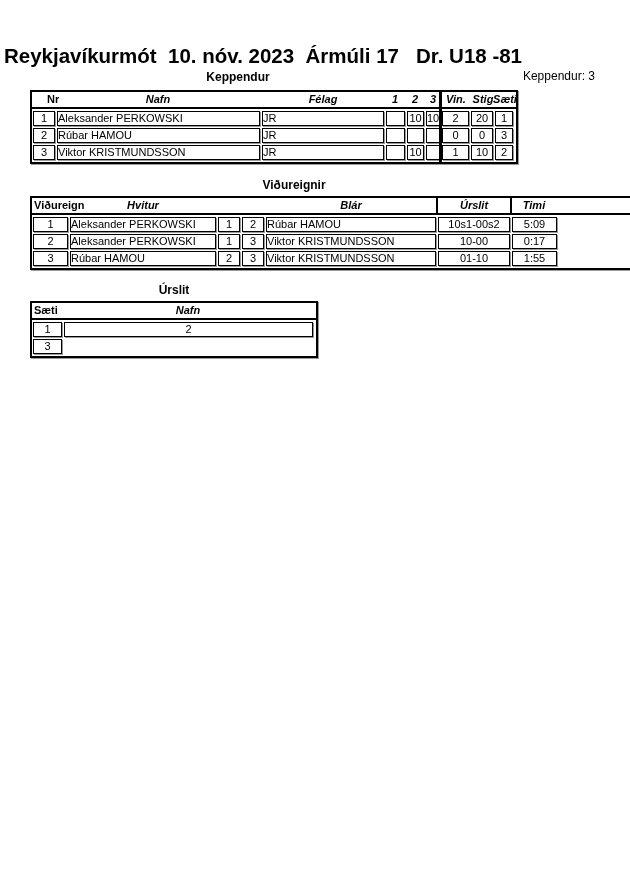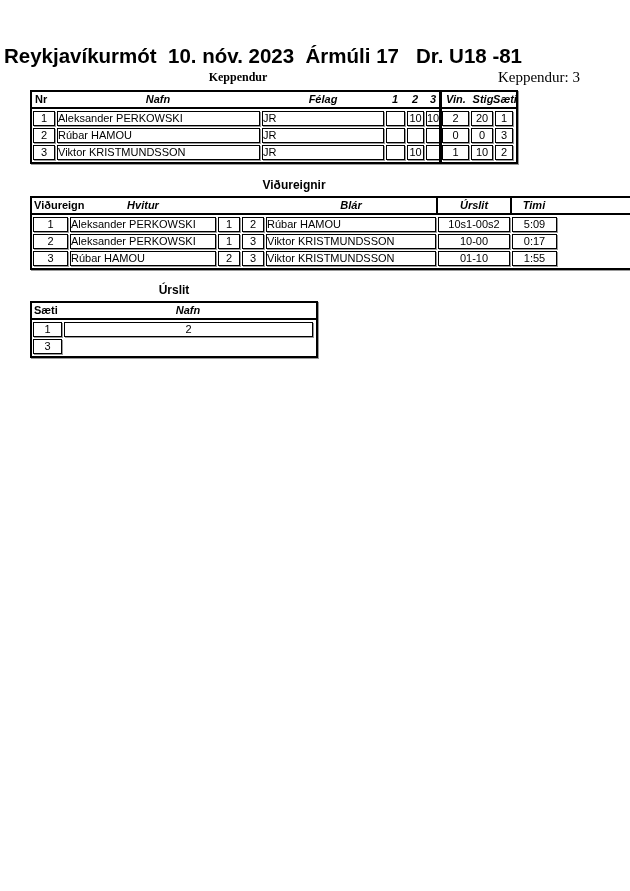--- a/index.html
+++ b/index.html
@@ -9,21 +9,21 @@
   }
   .page { position:absolute; inset:0; background:#fff; }
   .title {
     position:absolute; top:44px; left:0; width:526px; text-align:center;
     font-size:20.5px; font-weight:bold; white-space:pre;
   }
   .section-label {
     position:absolute; transform:translateX(-50%);
     font-size:12px; font-weight:bold; white-space:nowrap;
   }
-  .count { position:absolute; top:69px; right:50px; font-size:15px;font-family:Liberation Serif, serif; }
+  .count { position:absolute; top:69px; right:35px; font-size:12px; }
   .tbl {
     position:absolute; box-sizing:border-box; background:#fff;
     border:2px solid #000; box-shadow:1px 1px 0 #9a9a9a;
   }
   .thead { position:relative; height:15px; font-size:11px; font-weight:bold; }
   .thead span { position:absolute; top:1px; white-space:nowrap; }
   .thead .c { transform:translateX(-50%);font-style:italic; }
   .hline { height:2px; background:#000; }
   .grid { display:grid; column-gap:2px; row-gap:2px; padding:2px 1px 2px 1px; }
   .grid-k { grid-template-columns:22px 203px 122px 19px 17px 14px 27px 22px 18px; }
@@ -39,25 +39,25 @@
   .vline { position:absolute; background:#000; }
 </style>
 </head>
 <body>
 
 <div class="page">
 
   <div class="title">Reykjavíkurmót  10. nóv. 2023  Ármúli 17   Dr. U18 -81</div>
   <div class="count">Keppendur: 3</div>
 
-  <div class="section-label" style="left:238px; top:70px;font-family:Liberation Serif, serif;">Keppendur</div>
+  <div class="section-label" style="left:238px; top:70px;">Keppendur</div>
 
   <div class="tbl" style="left:30px; top:90px; width:488px;">
     <div class="thead">
-      <span style="left:3px">Nr</span>
+      <span style="left:15px">Nr</span>
       <span class="c" style="left:126px">Nafn</span>
       <span class="c" style="left:291px">Félag</span>
       <span class="c" style="left:363px">1</span>
       <span class="c" style="left:383px">2</span>
       <span class="c" style="left:401px">3</span>
       <span class="c" style="left:424px">Vin.</span>
       <span class="c" style="left:451px">Stig</span>
       <span class="c" style="left:473px">Sæti</span>
     </div>
     <div class="hline"></div>

